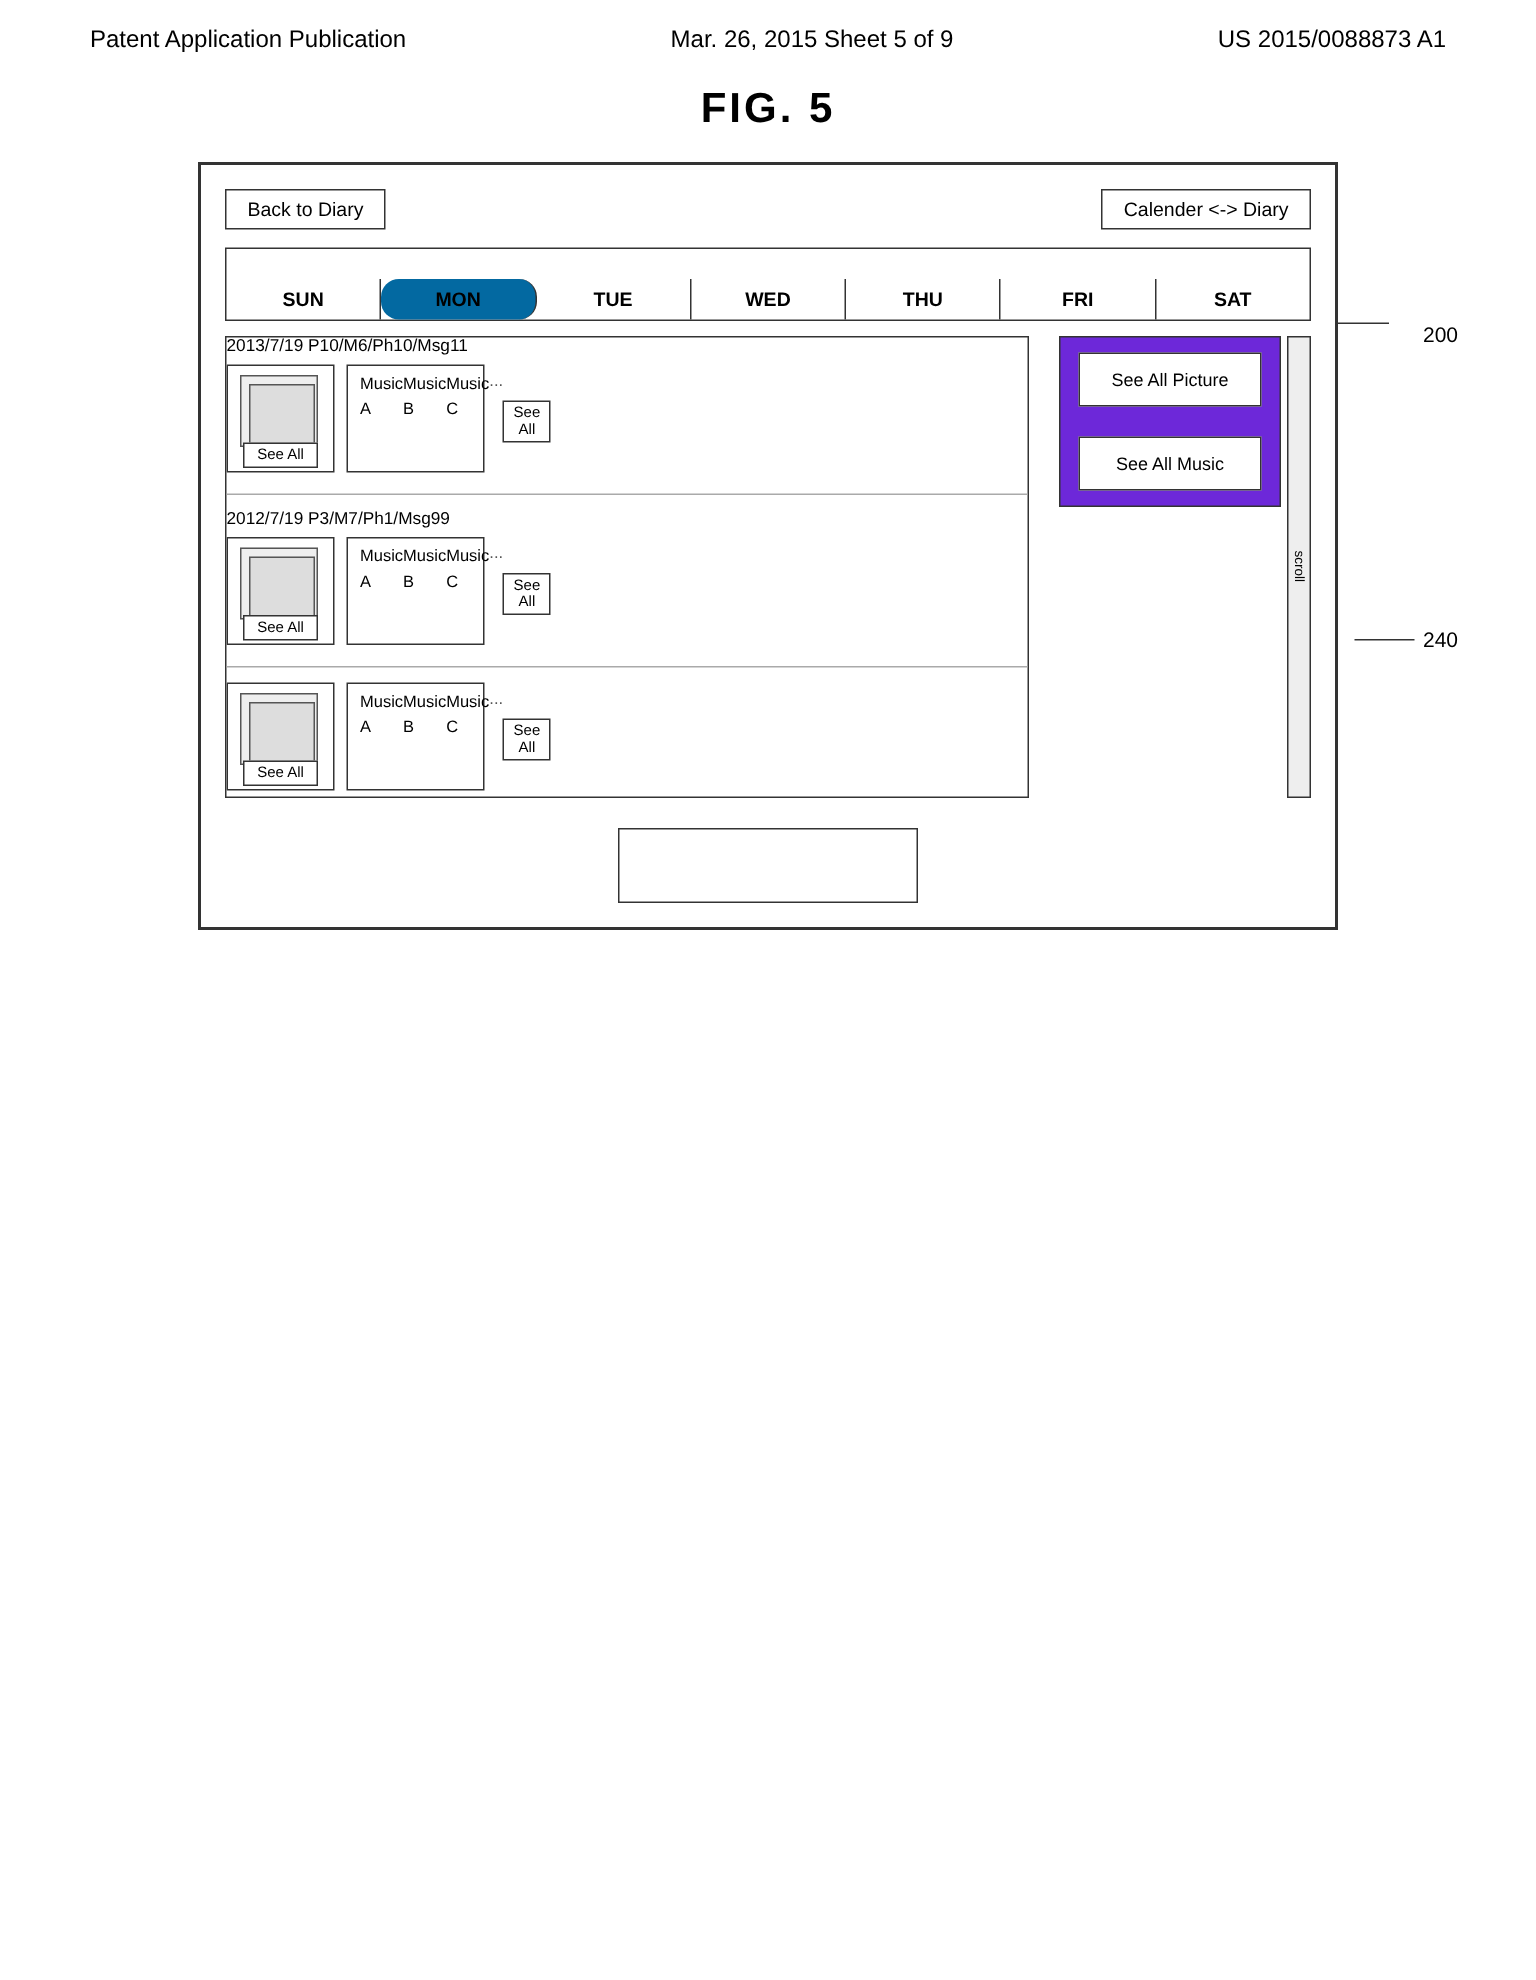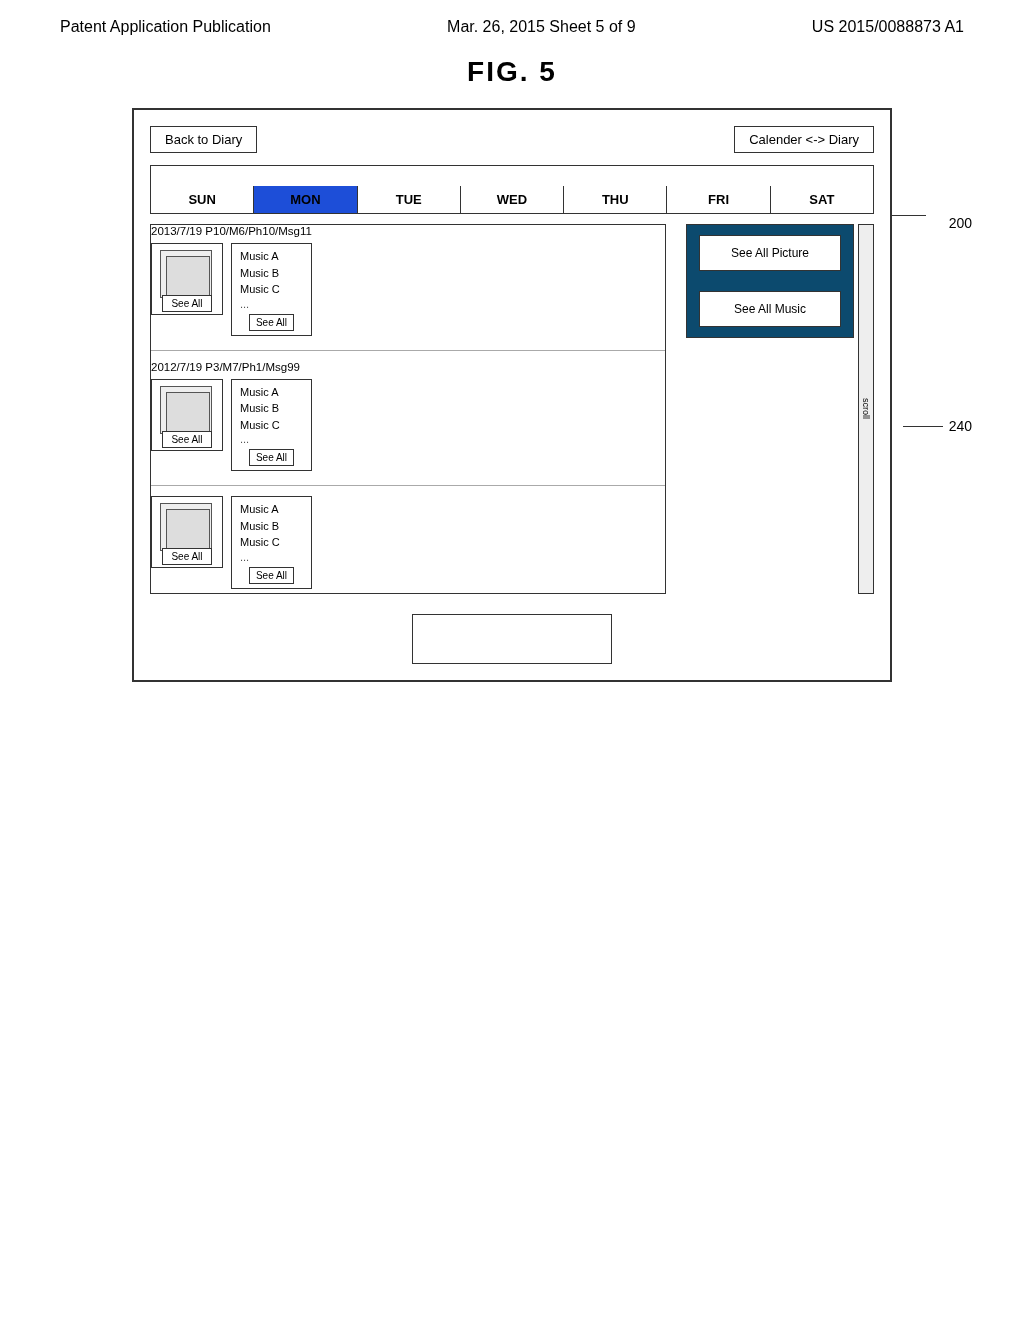--- a/index.html
+++ b/index.html
@@ -68,21 +68,22 @@
       flex: 1;
       text-align: center;
       padding: 6px 2px;
       font-size: 13px;
       font-weight: bold;
       border-right: 1px solid #333;
       margin-top: 20px;
     }
     .day-cell:last-child { border-right: none; }
     .day-cell.selected {
-      background: #1d4ed8;
+      background: #0369a1;
+      border-radius: 12px;
     }
 
     
     .content-area {
       display: flex;
       gap: 0;
       position: relative;
     }
 
     .diary-list {
@@ -149,23 +150,23 @@
       cursor: pointer;
       position: relative;
       z-index: 1;
       margin-top: 54px;
     }
 
     
     .music-box {
       border: 1.5px solid #333;
       padding: 4px 8px;
-      width: 81px;
-      display: flex;
-      flex-direction: column;
+      width: 92px;
+      display: flex;
+      flex-direction: row;
       justify-content: space-between;
     }
     .music-item {
       font-size: 11px;
       line-height: 1.5;
     }
     .music-dots {
       font-size: 11px;
       color: #555;
     }
@@ -181,26 +182,26 @@
 
     
     .entry-divider {
       border: none;
       border-top: 1px solid #aaa;
       margin: 10px 0;
     }
 
     
     .popup-panel {
-      width: 168px;
+      width: 148px;
       border: 1.5px solid #333;
       display: flex;
       flex-direction: column;
       gap: 0;
-      background: #0c4a6e;
+      background: #6d28d9;
       align-self: flex-start;
     }
     .popup-btn {
       border: 1.5px solid #333;
       margin: 10px 12px;
       padding: 10px 8px;
       font-size: 12px;
       text-align: center;
       cursor: pointer;
       background: #fff;

